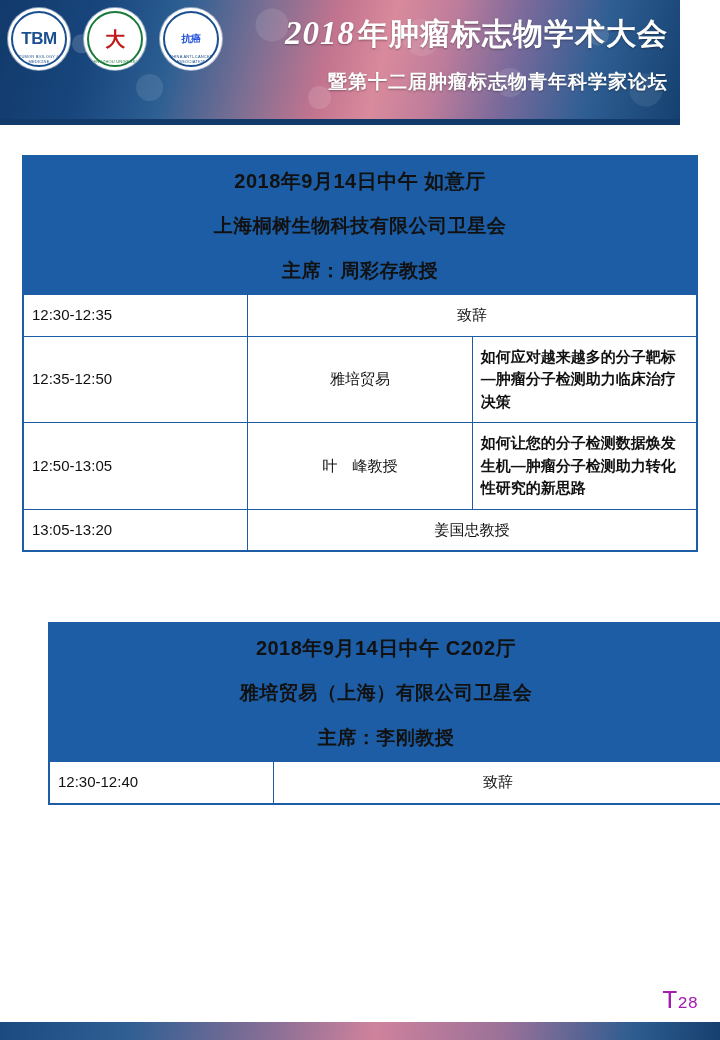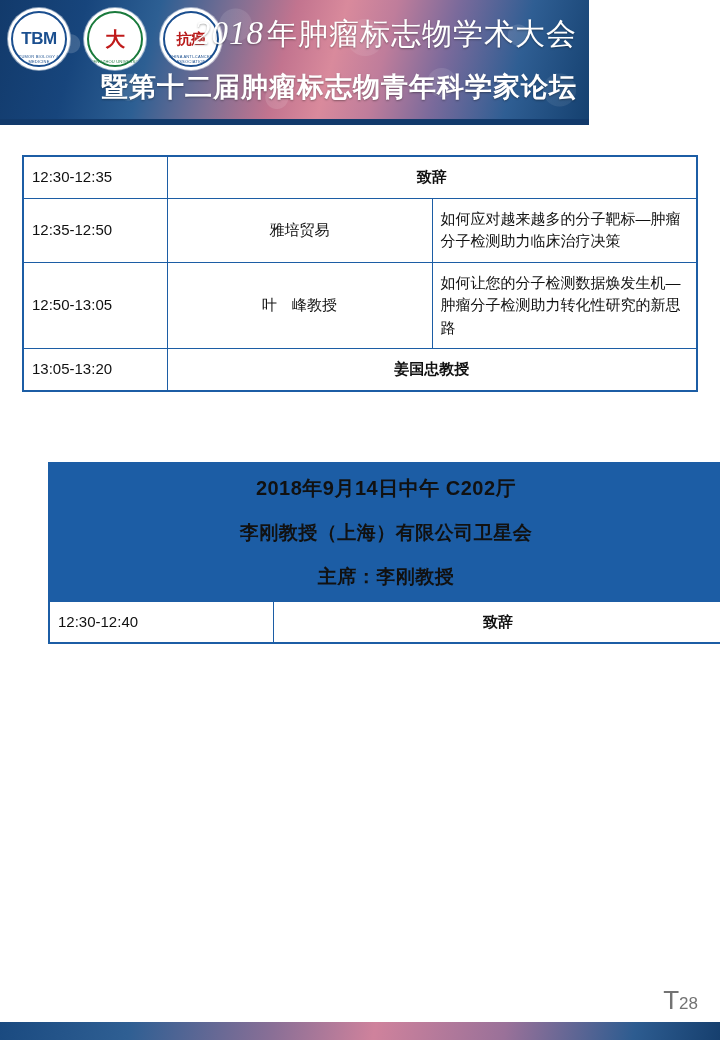--- a/index.html
+++ b/index.html
@@ -12,21 +12,21 @@
   .page {
     position: relative;
     width: 720px; height: 1040px;
     overflow: hidden;
     background: #ffffff;
   }
 
   
   .banner {
     position: relative;
-    width: 589px;
+    width: 680px;
     height: 125px;
     overflow: hidden;
     background: linear-gradient(105deg,
        #123a6b 0%, #17457c 14%, #2d5f93 26%,
        #7e6f93 38%, #c2748f 48%, #d98a9c 56%,
        #bf7d9b 64%, #7a6a9b 74%, #2f5e93 86%, #14406f 100%);
   }
   .banner:before {
     content: "";
     position: absolute; inset: 0;
@@ -73,54 +73,54 @@
   .logo.l2 .ring { border-color: #1a7a3c; }
   .logo.l3 .ring { border-color: #1b4f8f; }
   .logo .mark {
     font-size: 17px;
     font-weight: bold;
     color: #1b4f8f;
     letter-spacing: -0.5px;
     z-index: 2;
   }
   .logo.l2 .mark { color: #c01a1a; font-size: 20px; }
-  .logo.l3 .mark { color: #b91c1c; font-size: 15px; }
+  .logo.l3 .mark { color: #1d4ed8; font-size: 10px; }
   .logo .sub {
     position: absolute;
     bottom: 6px; left: 0; right: 0;
     text-align: center;
     font-size: 4px;
     color: #1b4f8f;
     letter-spacing: 0.2px;
   }
   .logo.l2 .sub { color: #1a7a3c; }
 
   .title-block {
     position: absolute;
     right: 12px; top: 14px;
     text-align: right;
     z-index: 3;
     color: #ffffff;
   }
   .title-main {
     font-size: 30px;
-    font-weight: normal;
+    font-weight: bold;
     letter-spacing: 1px;
     white-space: nowrap;
     text-shadow: 0 1px 2px rgba(0,0,0,0.35);
   }
   .title-main .year {
     font-style: italic;
     font-family: "Liberation Serif", serif;
     font-size: 33px;
     margin-right: 3px;
   }
   .title-sub {
     margin-top: 14px;
-    font-size: 27px;
+    font-size: 19px;
     font-weight: bold;
     letter-spacing: 1px;
     white-space: nowrap;
     text-shadow: 0 1px 2px rgba(0,0,0,0.35);
   }
 
   
   .content {
     position: absolute;
     left: 0; top: 125px;
@@ -175,40 +175,40 @@
     text-align: left;
     white-space: nowrap;
   }
   td.c-speaker {
     width: 114px;
     text-align: center;
     white-space: nowrap;
   }
   td.c-topic {
     text-align: left;
+    font-weight: bold;
   }
   tr.span-row td.c-span {
     text-align: center;
-    font-weight: bold;
   }
 
   
   .footer-stripe {
     position: absolute;
     left: 0; bottom: 0;
     width: 720px; height: 18px;
     background: linear-gradient(100deg,
       #1a4a80 0%, #2f5f93 18%, #8a6f96 38%,
       #cf829c 52%, #9a7199 70%, #2d5c90 88%, #163f6e 100%);
   }
   .page-number {
     position: absolute;
     right: 22px; bottom: 24px;
-    color: #737373;
-    font-family: Liberation Sans, sans-serif;
+    color: #a21caf;
+    font-family: Liberation Mono, monospace;
   }
   .page-number .big { font-size: 26px; }
   .page-number .small { font-size: 17px; }
 </style>
 </head>
 <body>
 
 <div class="page">
 
   <div class="banner">
@@ -236,20 +236,27 @@
       </div>
       <div class="title-sub">暨第十二届肿瘤标志物青年科学家论坛</div>
     </div>
     <div class="banner-bottom-line"></div>
   </div>
 
   <div class="content">
 
     <table class="session first">
       <tbody>
+        <tr>
+          <td class="head-cell" colspan="3">
+            <div class="head-line1">2018年9月14日中午 如意厅</div>
+            <div class="head-line2">上海桐树生物科技有限公司卫星会</div>
+            <div class="head-line3">主席：周彩存教授</div>
+          </td>
+        </tr>
         <tr class="span-row">
           <td class="c-time">12:30-12:35</td>
           <td class="c-span" colspan="2">致辞</td>
         </tr>
         <tr>
           <td class="c-time">12:35-12:50</td>
           <td class="c-speaker">雅培贸易</td>
           <td class="c-topic">如何应对越来越多的分子靶标—肿瘤分子检测助力临床治疗决策</td>
         </tr>
         <tr>
@@ -262,21 +269,21 @@
           <td class="c-span" colspan="2">姜国忠教授</td>
         </tr>
       </tbody>
     </table>
 
     <table class="session second">
       <tbody>
         <tr>
           <td class="head-cell" colspan="3">
             <div class="head-line1">2018年9月14日中午 C202厅</div>
-            <div class="head-line2">李刚教授（上海）有限公司卫星会</div>
+            <div class="head-line2">雅培贸易（上海）有限公司卫星会</div>
             <div class="head-line3">主席：李刚教授</div>
           </td>
         </tr>
         <tr class="span-row">
           <td class="c-time">12:30-12:40</td>
           <td class="c-span" colspan="2">致辞</td>
         </tr>
       </tbody>
     </table>
 

